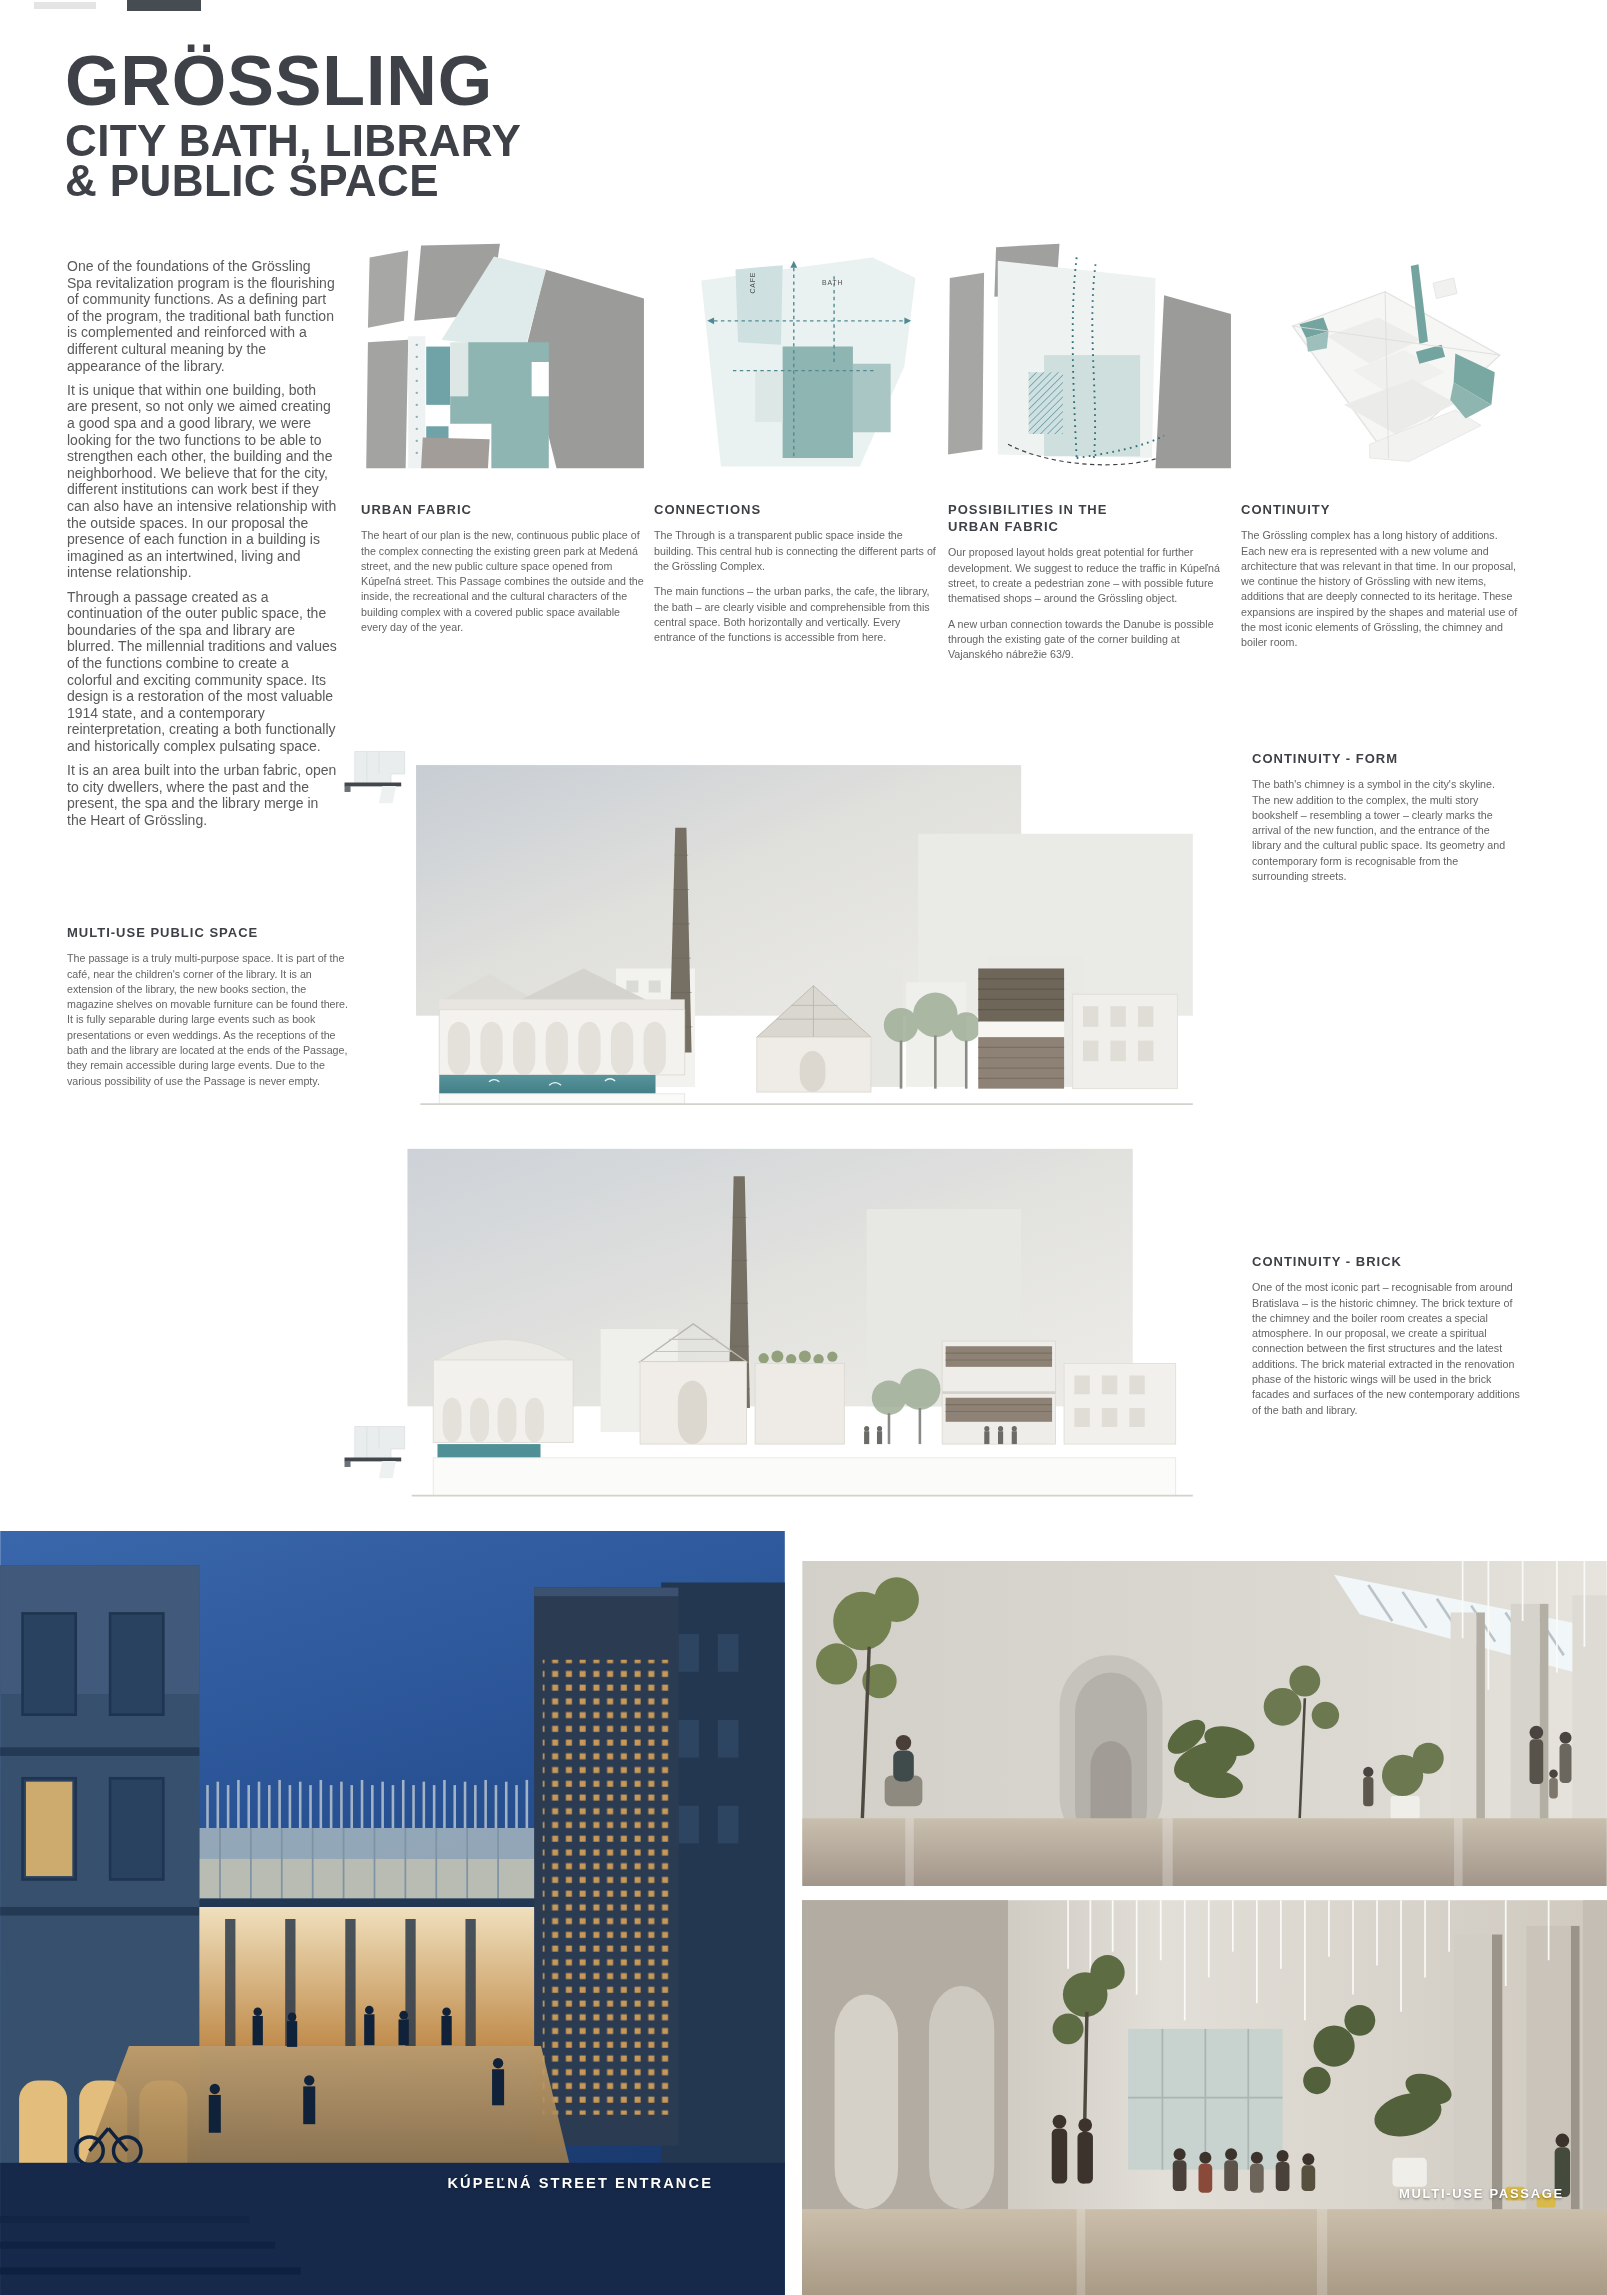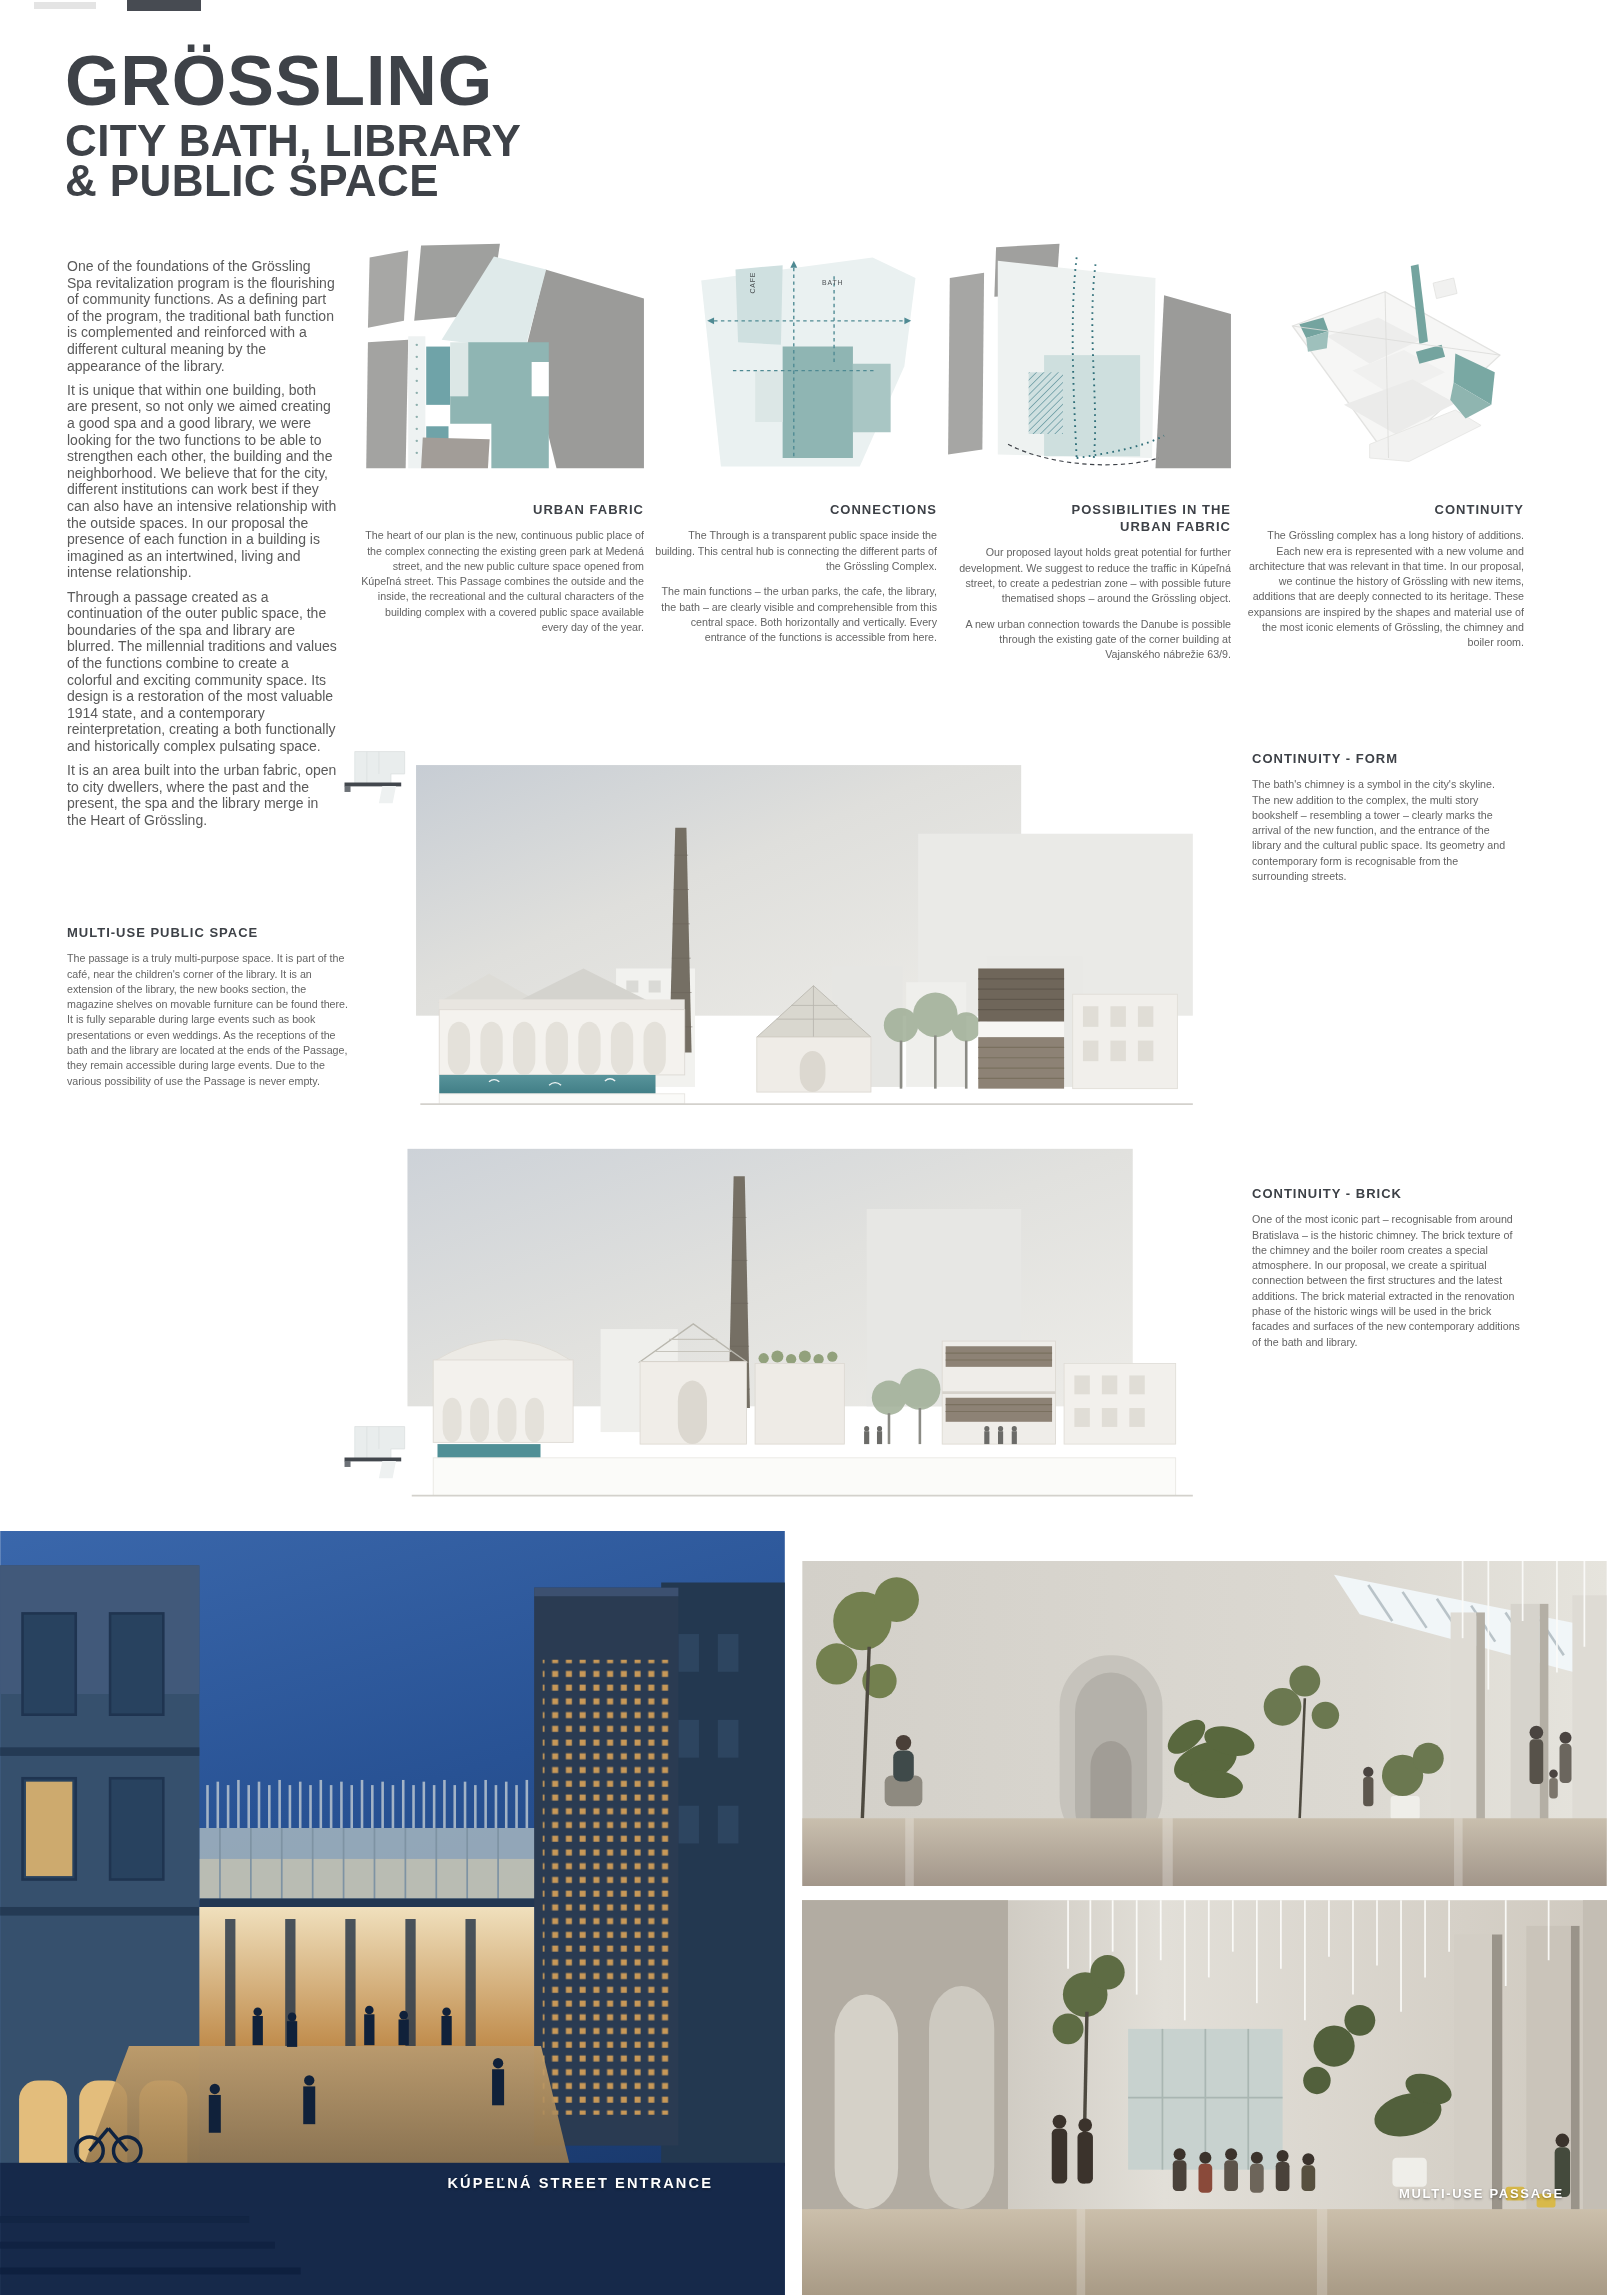--- a/index.html
+++ b/index.html
@@ -14,28 +14,28 @@
   .poster-title{margin:0;font-size:70px;line-height:72px;font-weight:700;
                 color:#3e4248;letter-spacing:0.9px;}
   .poster-subtitle{margin-top:4px;font-size:44px;line-height:40px;font-weight:700;
                 color:#3e4248;white-space:pre-line;letter-spacing:0.4px;}
   
   .intro{left:67px;top:258px;width:270px;}
   .body-sm p{margin:0 0 7.7px 0;font-size:14px;line-height:16.6px;color:#5a5a5a;}
   .cap-title{margin:0;font-size:13px;font-weight:700;letter-spacing:1px;
              color:#3d4147;white-space:pre-line;line-height:17px;}
   .cap-body p{margin:10.3px 0 0 0;font-size:10.7px;line-height:15.3px;color:#646464;}
-  .diagram{width:283px;top:242px;text-align:right;}
+  .diagram{width:283px;top:242px;}
   .diagram .dmap{display:block;width:283px;height:240px;}
   .diagram figcaption{margin-top:19px;}
   .d1{left:361px;} .d2{left:654px;} .d3{left:948px;} .d4{left:1241px;}
   figure{margin:0;padding:0;position:absolute;}
   .aside-form{left:1252px;top:750px;width:258px;}
   .aside-multi{left:67px;top:924px;width:285px;}
-  .aside-brick{left:1252px;top:1185px;width:268px;}
+  .aside-brick{left:1252px;top:1253px;width:268px;}
   .keyicon1{left:329px;top:743px;}
   .keyicon2{left:329px;top:1418px;}
   .section1{left:386px;top:752px;}
   .section2{left:386px;top:1140px;}
   
   .photo{overflow:hidden;}
   .photoL{left:0;top:1531px;width:785px;height:764px;}
   .photoRT{left:802px;top:1561px;width:805px;height:325px;}
   .photoRB{left:802px;top:1900px;width:805px;height:396px;}
   .photo-label{position:absolute;font-weight:700;color:#ffffff;

